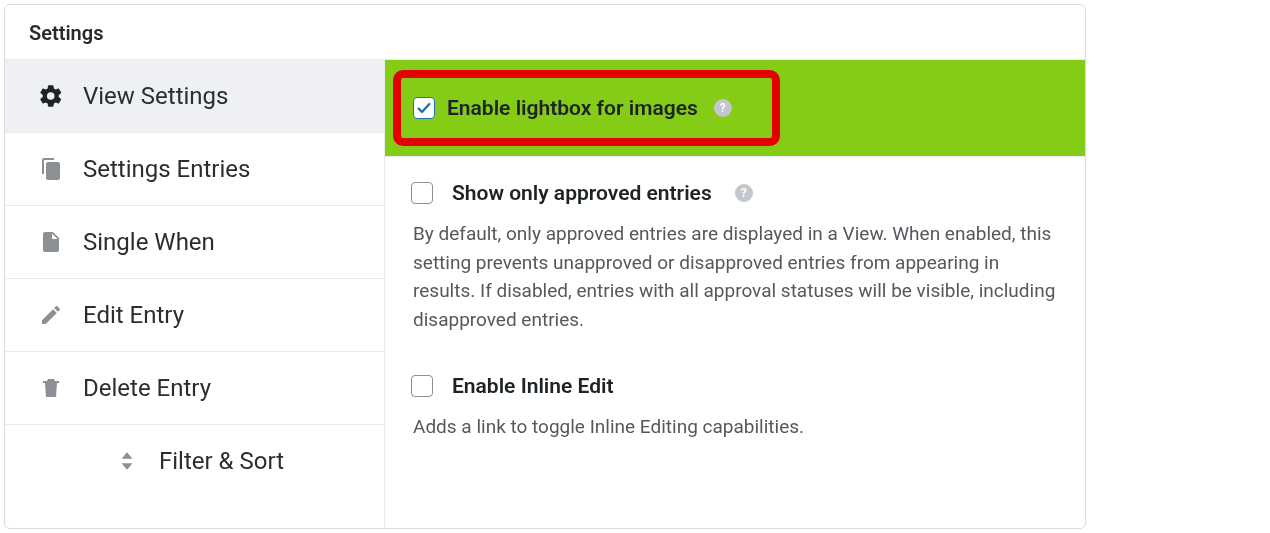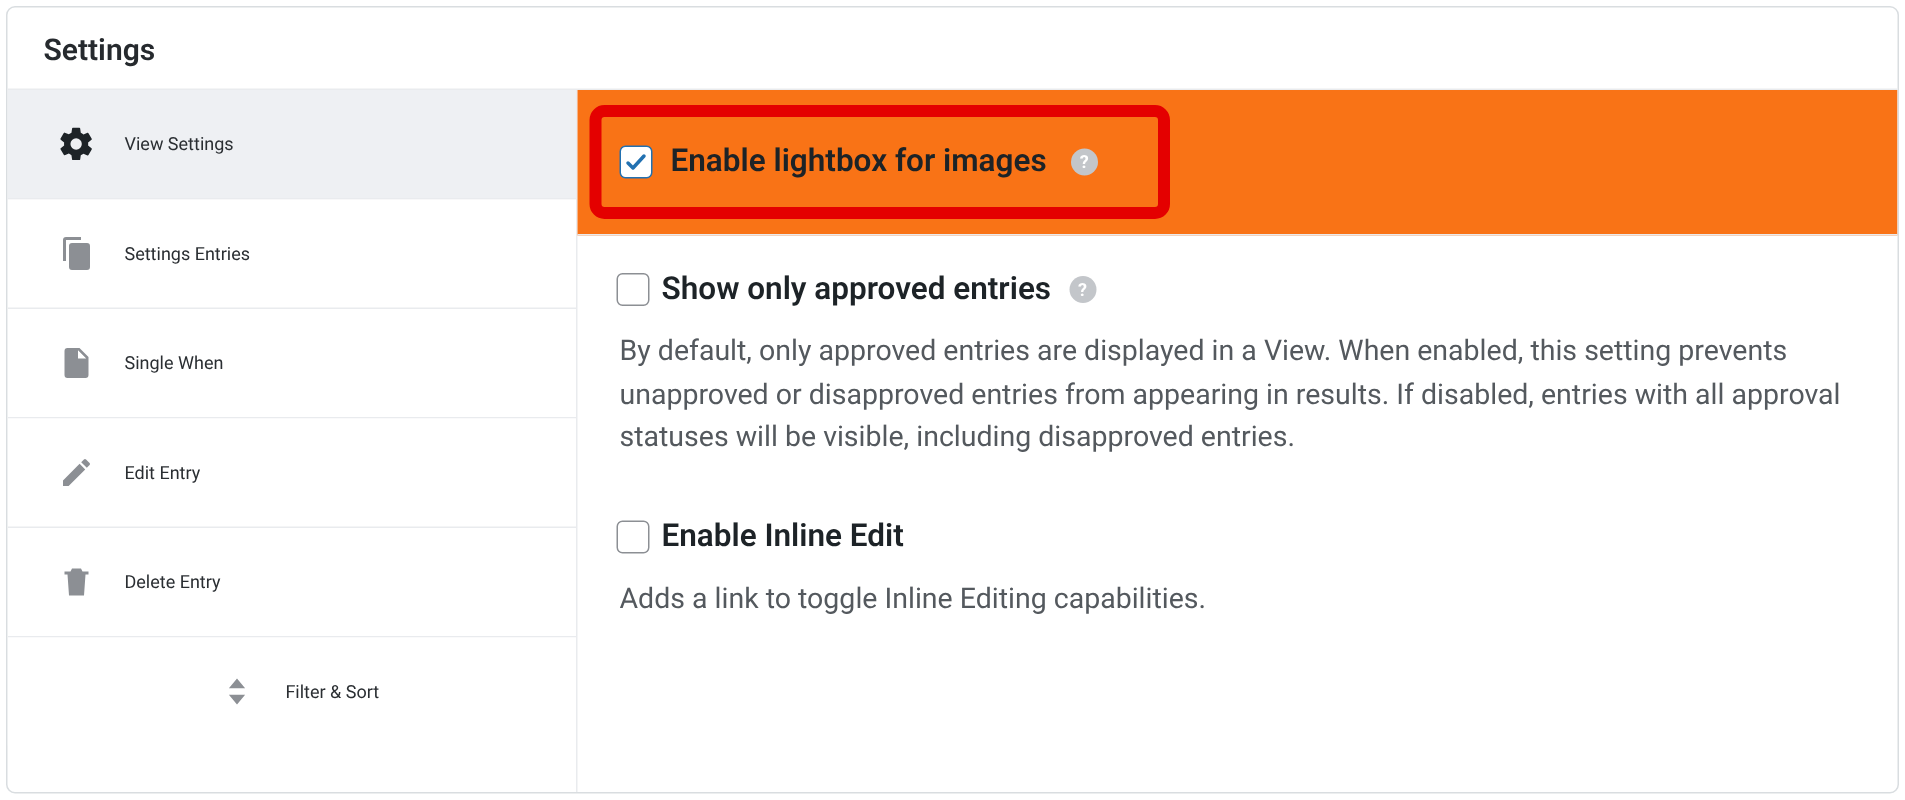--- a/index.html
+++ b/index.html
@@ -8,21 +8,21 @@
     background: #ffffff;
     color: #1d2327;
     width: 1270px;
     height: 533px;
     overflow: hidden;
     padding: 4px 4px;
   }
   .panel {
     border: 1px solid #d9dde0;
     border-radius: 6px;
-    width: 1262px;
+    width: 1082px;
     height: 525px;
     overflow: hidden;
     background: #fff;
   }
   .panel-header {
     padding: 16px 24px 14px 24px;
     border-bottom: 1px solid #e9ebee;
   }
   .panel-title {
     font-size: 20px;
@@ -40,21 +40,21 @@
     border-right: 1px solid #e9ebee;
     overflow: hidden;
   }
   .sidebar-item {
     display: flex;
     align-items: center;
     gap: 18px;
     padding: 22px 24px 22px 32px;
     border-bottom: 1px solid #e9ebee;
     cursor: pointer;
-    font-size: 12px;
+    font-size: 24px;
     color: #2a2e32;
     background: #fff;
   }
   .sidebar-item.active {
     background: #eef0f3;
   }
   .sidebar-item:last-child { border-bottom: none; justify-content: center; }
   .sidebar-item .icon-slot {
     width: 28px;
     height: 28px;
@@ -66,27 +66,27 @@
   .sidebar-item.active .icon-slot { color: #1d2327; }
 
   .content {
     flex: 1;
     padding: 0;
   }
   .setting-row {
     padding: 24px 26px;
   }
   .setting-row.first {
-    background: #f97316;
+    background: #84cc16;
     border-bottom: 1px solid #e9ebee;
   }
   .option-line {
     display: flex;
     align-items: center;
-    gap: 8px;
+    gap: 19px;
   }
   .cbx {
     width: 22px;
     height: 22px;
     border: 1px solid #8c8f94;
     border-radius: 4px;
     background: #fff;
     display: inline-flex;
     align-items: center;
     justify-content: center;

